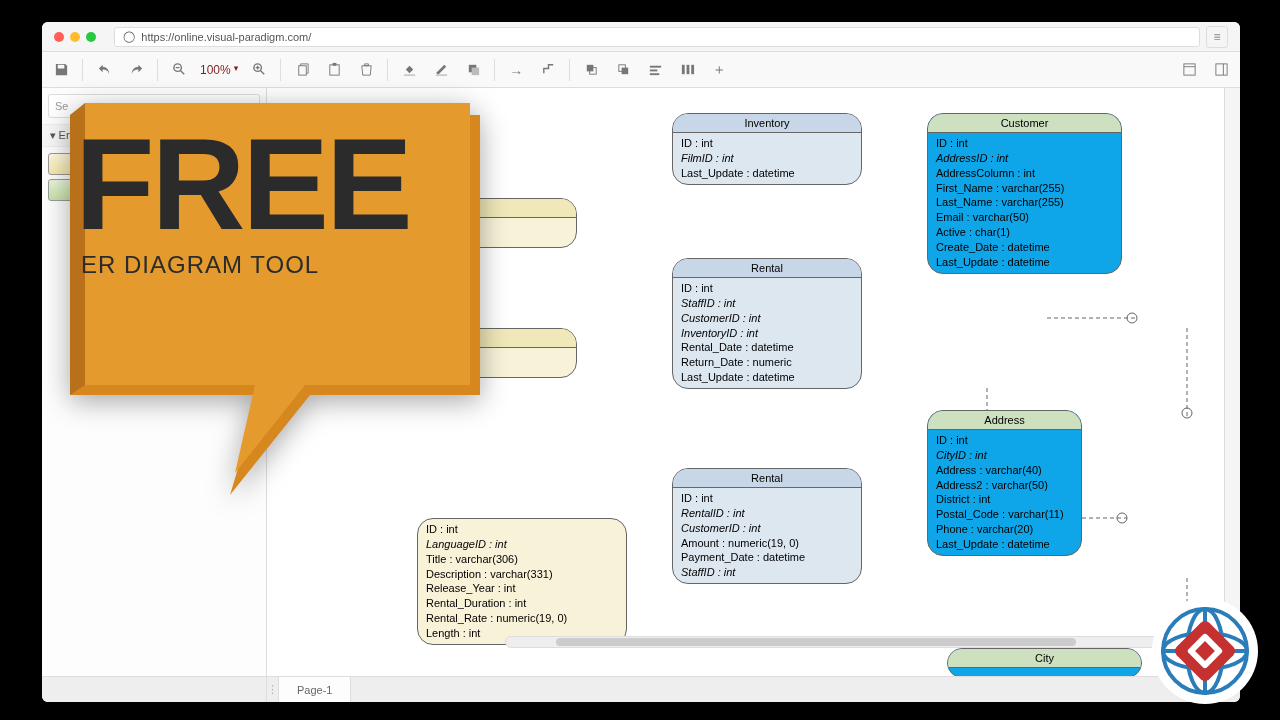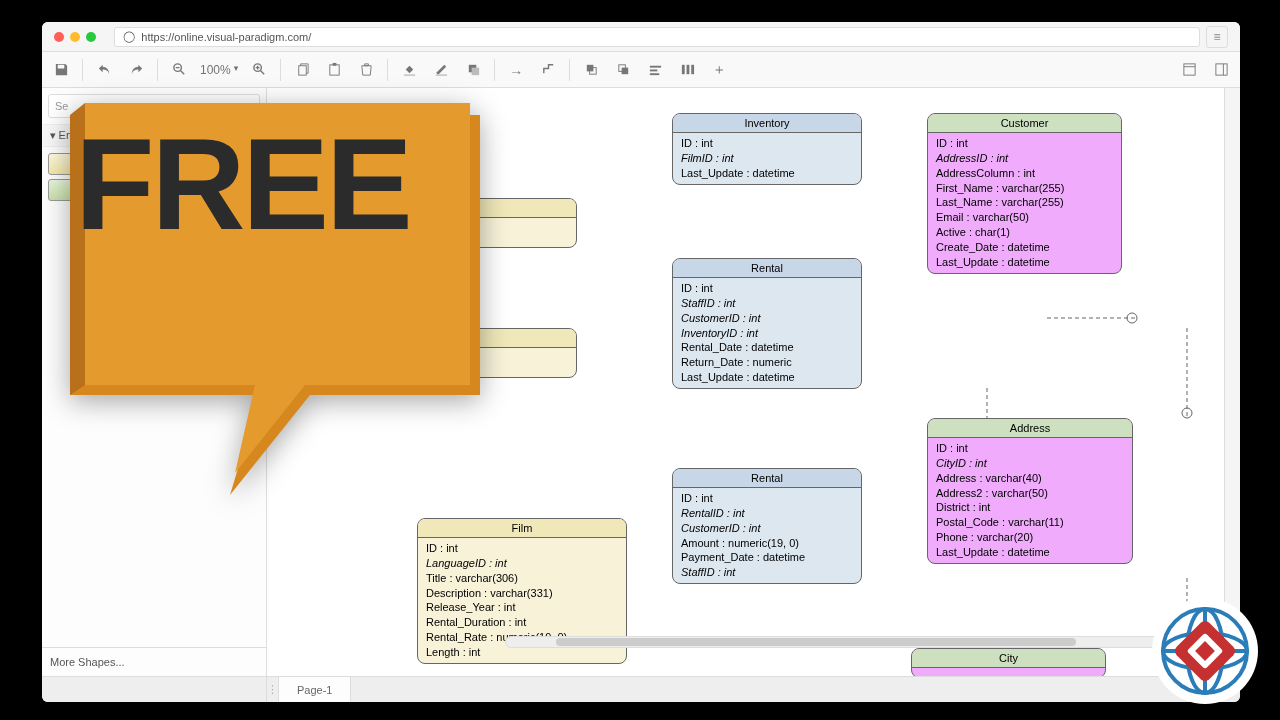--- a/index.html
+++ b/index.html
@@ -7,40 +7,40 @@
   .browser{position:absolute;left:42px;top:22px;width:1198px;height:680px;background:#f5f5f5;border-radius:6px;box-shadow:0 2px 10px rgba(0,0,0,.3);display:flex;flex-direction:column;overflow:hidden}
   .titlebar{height:30px;background:#f5f5f5;border-bottom:1px solid #ddd;display:flex;align-items:center;gap:6px;padding:0 12px}
   .dot{width:10px;height:10px;border-radius:50%}
   .dot.r{background:#ff5f56}.dot.y{background:#ffbd2e}.dot.g{background:#27c93f}
   .url{margin-left:12px;flex:1;height:20px;border:1px solid #ddd;border-radius:3px;background:#fff;display:flex;align-items:center;padding:0 8px;font-size:11px;color:#555;gap:6px}
   .hamburger{width:22px;height:22px;border:1px solid #ddd;border-radius:3px;display:flex;align-items:center;justify-content:center;color:#888;font-size:12px}
   .toolbar{height:36px;background:#f9f9f9;border-bottom:1px solid #ddd;display:flex;align-items:center;padding:0 4px;gap:2px}
   .tbtn{width:30px;height:28px;display:flex;align-items:center;justify-content:center;color:#777;font-size:14px;border-radius:3px}
   .tbtn svg{width:15px;height:15px;fill:#777}
   .tsep{width:1px;height:22px;background:#ddd;margin:0 4px}
-  .zoom{font-size:12px;color:#737373;padding:0 4px;display:flex;align-items:flex-start;gap:3px}
+  .zoom{font-size:12px;color:#7f1d1d;padding:0 4px;display:flex;align-items:flex-start;gap:3px}
   .workspace{flex:1;display:flex;overflow:hidden}
   .sidebar{width:225px;background:#fdfdfd;border-right:1px solid #ddd;display:flex;flex-direction:column}
   .search{margin:6px;height:24px;border:1px solid #ddd;border-radius:3px;padding:0 6px;font-size:11px;color:#999;display:flex;align-items:center;background:#fff}
   .panel-hdr{padding:4px 8px;font-size:11px;color:#555;border-top:1px solid #eee;border-bottom:1px solid #eee;background:#f7f7f7}
   .palette{padding:6px;display:flex;flex-direction:column;gap:4px}
   .shape-thumb{width:40px;height:22px;border:1px solid #999;border-radius:3px}
   .shape-thumb.y{background:linear-gradient(#fff9e0,#f5e8a8)}
   .shape-thumb.g{background:linear-gradient(#e8f5dc,#c8e0a8)}
   .more{padding:8px;font-size:11px;color:#555;border-top:1px solid #ddd;margin-top:auto}
   .canvas-wrap{flex:1;position:relative;background:#fff;overflow:hidden}
   .canvas{position:absolute;inset:0}
-  .entity{position:absolute;border:1px solid #666;border-radius:8px;font-size:11px;overflow:hidden}
+  .entity{position:absolute;border:1px solid #666;border-radius:16px;font-size:11px;overflow:hidden}
   .entity .hdr{text-align:center;padding:3px 6px;border-bottom:1px solid #666;font-size:11px}
   .entity .body{padding:3px 8px;line-height:1.35}
   .entity .row{white-space:nowrap}
   .entity .row.pk{font-weight:normal}
   .entity .row.fk{font-style:italic}
   .blue{background:#dde7f0}.blue .hdr{background:#c8d7e8}
-  .green{background:#f0abfc}.green .hdr{background:#cde0c0}
+  .green{background:#0ea5e9}.green .hdr{background:#cde0c0}
   .yellow{background:#f7f2d8}.yellow .hdr{background:#f0e8b8}
   .svg-layer{position:absolute;inset:0;pointer-events:none}
   .rightbar{width:16px;background:#f5f5f5;border-left:1px solid #ddd;position:relative}
   .tabs{height:26px;background:#eee;border-top:1px solid #ddd;display:flex;align-items:center;font-size:11px;color:#666}
   .tab{padding:0 18px;height:100%;display:flex;align-items:center;background:#fdfdfd;border-right:1px solid #ddd}
   .tab-grip{width:12px;height:100%;border-right:1px solid #ddd;display:flex;align-items:center;justify-content:center;color:#aaa}
   .promo{position:absolute;left:30px;top:95px;width:460px;height:420px;pointer-events:none;filter:drop-shadow(0 6px 14px rgba(0,0,0,.35))}
   .promo svg{width:100%;height:100%}
   .promo-text{position:absolute;left:75px;top:125px;color:#2b2b2b;font-family:Arial,Helvetica;letter-spacing:-3px}
   .promo-text .big{font-size:130px;font-weight:700;line-height:.92}
@@ -190,21 +190,20 @@
   <div class="workspace">
     <div class="sidebar">
       <div class="search">
           <span>Se</span>
         </div>
       <div class="panel-hdr">▾ <span>En</span></div>
       <div class="palette">
         <div class="shape-thumb y"></div>
         <div class="shape-thumb g"></div>
       </div>
-      <div class="more">More Shapes...</div>
     </div>
 
     <div class="canvas-wrap">
       <div class="canvas">
         <svg class="svg-layer" width="960" height="640">
           <g stroke="#666" stroke-width="1" fill="none" stroke-dasharray="4 3">
             <path d="M470 60 H590 M470 250 H410 M720 95 V170 M720 300 V380 M780 230 H870 M780 430 H860 M920 240 V330 M920 490 V560"></path>
           </g>
           <g stroke="#666" fill="none">
             <circle cx="588" cy="60" r="5"></circle>
@@ -218,21 +217,20 @@
         </svg>
 
         <div class="entity yellow" style="left:120px;top:110px;width:190px;height:50px">
             <div class="hdr">&nbsp;</div>
           </div>
         <div class="entity yellow" style="left:120px;top:240px;width:190px;height:50px">
             <div class="hdr">&nbsp;</div>
           </div>
 
         <div class="entity yellow" style="left:150px;top:430px;width:210px">
-          <div class="hdr">Film</div>
           <div class="body">
               <div class="row pk">ID : int</div>
               <div class="row fk">LanguageID : int</div>
               <div class="row">Title : varchar(306)</div>
               <div class="row">Description : varchar(331)</div>
               <div class="row">Release_Year : int</div>
               <div class="row">Rental_Duration : int</div>
               <div class="row">Rental_Rate : numeric(19, 0)</div>
               <div class="row">Length : int</div>
             </div>
@@ -280,35 +278,35 @@
               <div class="row">AddressColumn : int</div>
               <div class="row">First_Name : varchar(255)</div>
               <div class="row">Last_Name : varchar(255)</div>
               <div class="row">Email : varchar(50)</div>
               <div class="row">Active : char(1)</div>
               <div class="row">Create_Date : datetime</div>
               <div class="row">Last_Update : datetime</div>
             </div>
         </div>
 
-        <div class="entity green" style="left:660px;top:330px;width:206px">
+        <div class="entity green" style="left:660px;top:322px;width:155px">
           <div class="hdr">Address</div>
           <div class="body">
               <div class="row pk">ID : int</div>
               <div class="row fk">CityID : int</div>
               <div class="row">Address : varchar(40)</div>
               <div class="row">Address2 : varchar(50)</div>
               <div class="row">District : int</div>
               <div class="row">Postal_Code : varchar(11)</div>
               <div class="row">Phone : varchar(20)</div>
               <div class="row">Last_Update : datetime</div>
             </div>
         </div>
 
-        <div class="entity green" style="left:644px;top:560px;width:195px;height:30px">
+        <div class="entity green" style="left:680px;top:560px;width:195px;height:30px">
           <div class="hdr">City</div>
         </div>
       </div>
 
       <div class="hscroll">
           <div class="thumb"></div>
         </div>
     </div>
 
     <div class="rightbar"></div>
@@ -323,20 +321,21 @@
 
 <div class="promo">
   <svg viewBox="0 0 460 420">
     <polygon points="40,20 450,20 450,300 280,300 200,400 230,300 40,300" fill="#d6881f"></polygon>
     <polygon points="55,8 440,8 440,290 275,290 205,378 225,290 55,290" fill="#e59a2e"></polygon>
     <polygon points="40,20 55,8 55,290 40,300" fill="#b8701a"></polygon>
   </svg>
 </div>
 <div class="promo-text">
   <div class="big">FREE</div>
+  <div class="sub">ER DIAGRAM TOOL</div>
 </div>
 
 <svg class="logo" viewBox="0 0 110 110">
   <circle cx="55" cy="55" r="53" fill="#fff"></circle>
   <g stroke="#2a7db8" stroke-width="4" fill="none">
     <circle cx="55" cy="55" r="42"></circle>
     <ellipse cx="55" cy="55" rx="42" ry="18"></ellipse>
     <ellipse cx="55" cy="55" rx="18" ry="42"></ellipse>
     <path d="M13 55h84M55 13v84"></path>
   </g>

